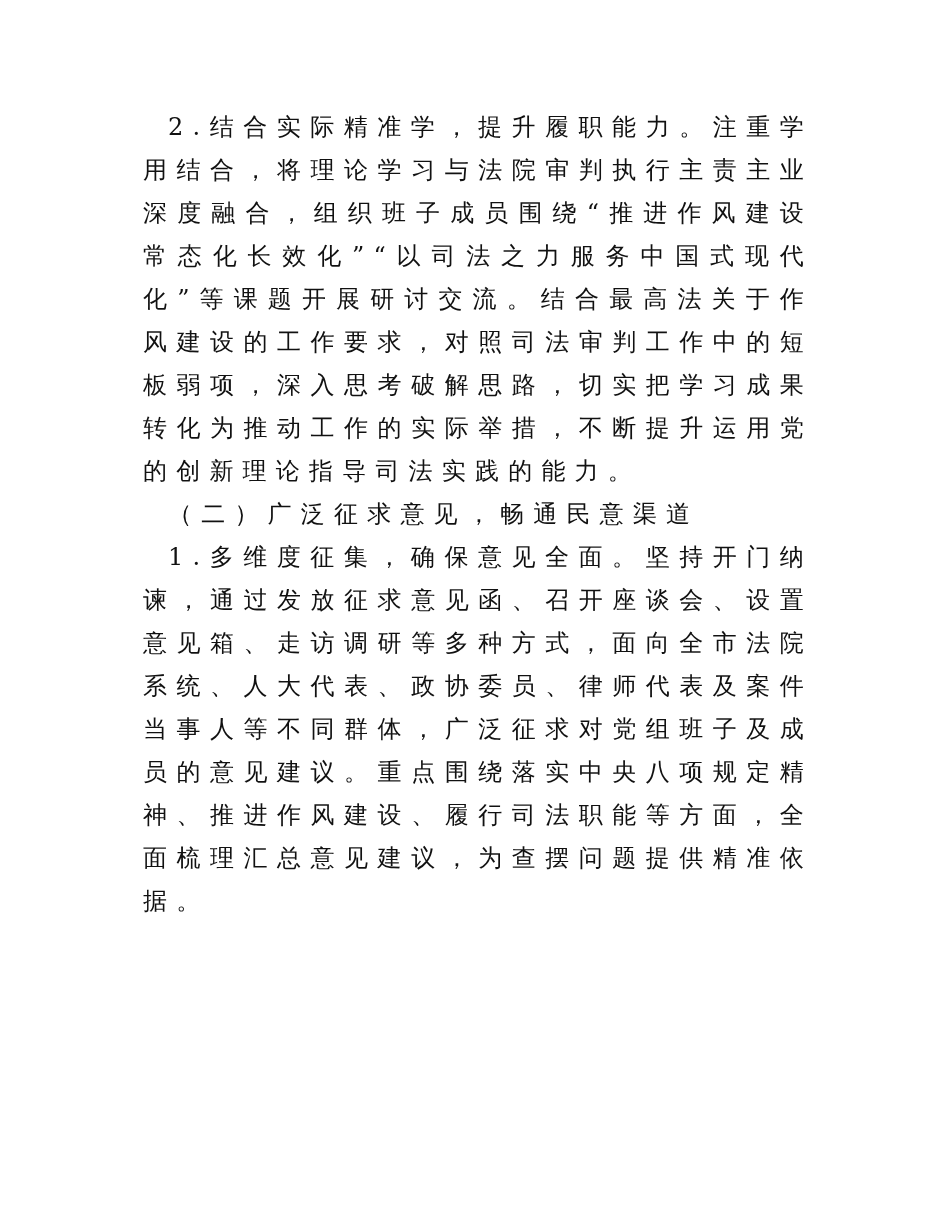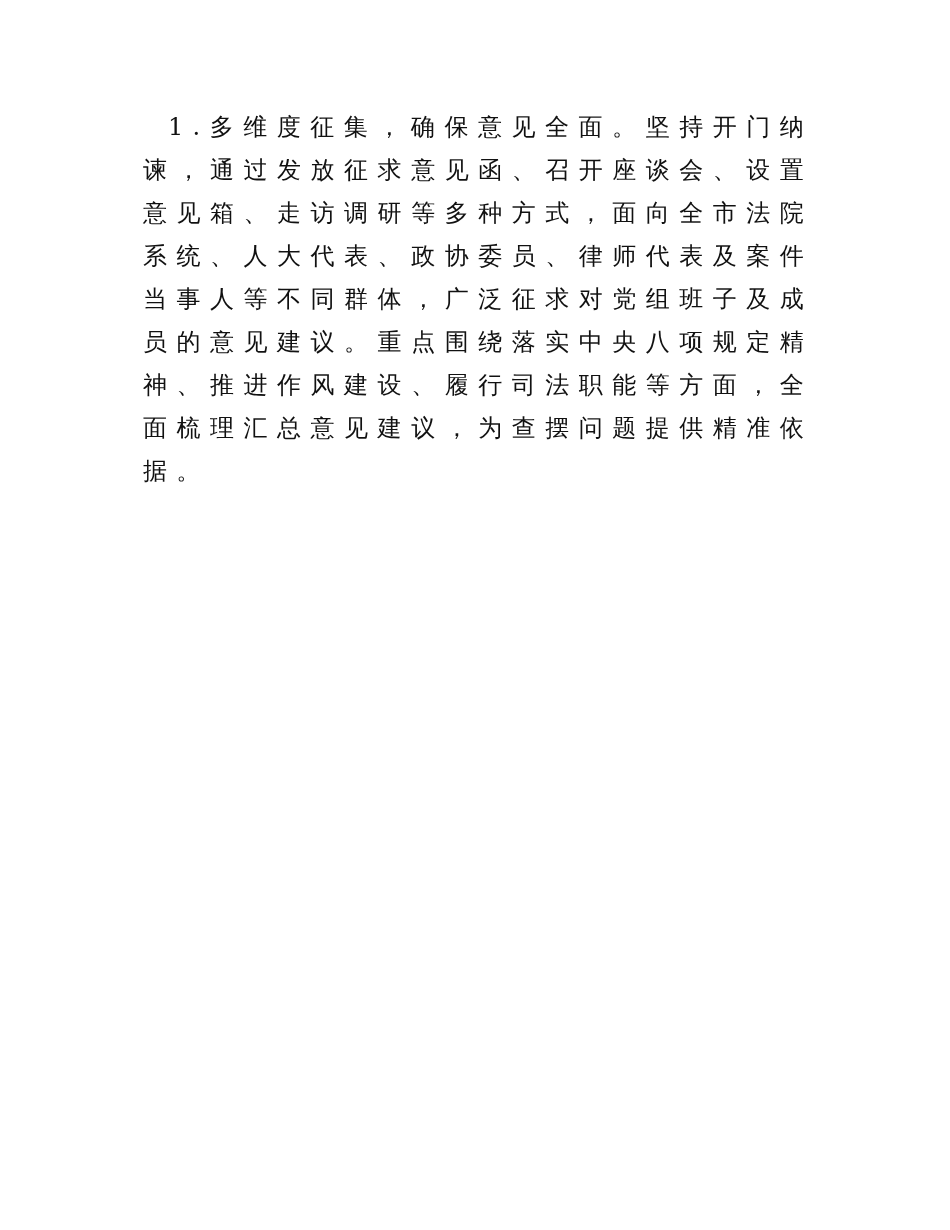--- a/index.html
+++ b/index.html
@@ -20,14 +20,16 @@
     text-align: justify;
     text-justify: inter-character;
   }
   .indent-half { text-indent: 25px; }
   .indent-full { text-indent: 25px; }
 </style>
 </head>
 <body>
 
 <div class="page">
+  <p class="para indent-half">2.结合实际精准学，提升履职能力。注重学用结合，将理论学习与法院审判执行主责主业深度融合，组织班子成员围绕“推进作风建设常态化长效化”“以司法之力服务中国式现代化”等课题开展研讨交流。结合最高法关于作风建设的工作要求，对照司法审判工作中的短板弱项，深入思考破解思路，切实把学习成果转化为推动工作的实际举措，不断提升运用党的创新理论指导司法实践的能力。</p>
+  <p class="para indent-full">（二）广泛征求意见，畅通民意渠道</p>
   <p class="para indent-half">1.多维度征集，确保意见全面。坚持开门纳谏，通过发放征求意见函、召开座谈会、设置意见箱、走访调研等多种方式，面向全市法院系统、人大代表、政协委员、律师代表及案件当事人等不同群体，广泛征求对党组班子及成员的意见建议。重点围绕落实中央八项规定精神、推进作风建设、履行司法职能等方面，全面梳理汇总意见建议，为查摆问题提供精准依据。</p>
 </div>
 
 </body></html>

